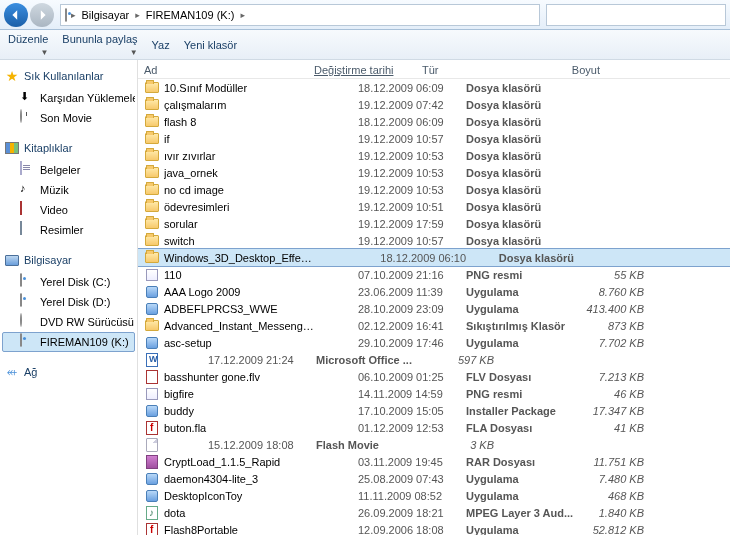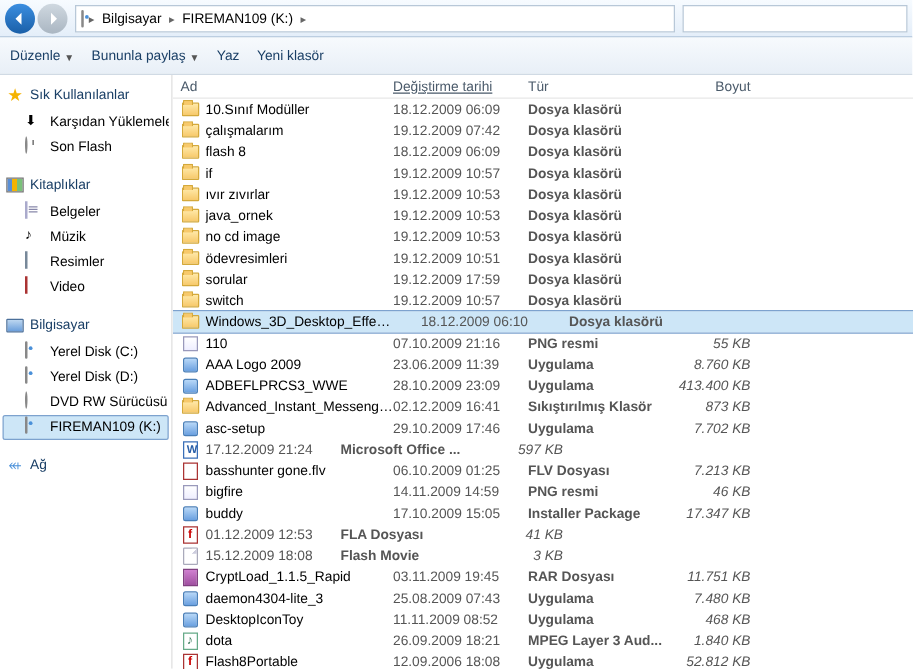--- a/index.html
+++ b/index.html
@@ -9,21 +9,21 @@
 .nav-btns { display: flex; gap: 2px; margin-right: 6px; }
 .nav-btn { width: 24px; height: 24px; border-radius: 50%; background: linear-gradient(#3b8ee0, #1a5fa8); display: flex; align-items: center; justify-content: center; color: #fff; cursor: pointer; }
 .nav-btn.fwd { background: linear-gradient(#cfd8e0, #aab6c2); }
 .nav-btn svg { width: 12px; height: 12px; fill: #fff; }
 .address { flex: 1; height: 22px; background: #fff; border: 1px solid #b8c8d8; display: flex; align-items: center; padding: 0 4px; gap: 4px; }
 .crumb { display: flex; align-items: center; gap: 2px; padding: 0 2px; }
 .chev { color: #666; font-size: 9px; }
 .search { width: 180px; height: 22px; background: #fff; border: 1px solid #b8c8d8; margin-left: 6px; padding: 0 4px; display: flex; align-items: center; color: #999; }
 
 .toolbar { height: 30px; background: linear-gradient(#f7fafd, #e8eff7); display: flex; align-items: center; padding: 0 8px; gap: 14px; border-bottom: 1px solid #d0dae4; }
-.tool-item { color: #1a3f66; display: flex; align-items: flex-end; gap: 3px; cursor: pointer; }
+.tool-item { color: #1a3f66; display: flex; align-items: flex-end; gap: 3px; cursor: pointer; flex-direction: column; }
 .tool-item .dd { font-size: 8px; color: #555; }
 
 .main { display: flex; height: calc(535px - 60px); }
 
 .sidebar { width: 138px; background: #fff; border-right: 1px solid #e0e0e0; padding: 6px 2px; overflow: hidden; }
 .side-group { margin-bottom: 10px; }
 .side-head { display: flex; align-items: center; gap: 4px; padding: 2px 2px 4px 2px; color: #1a3f66; font-weight: normal; }
 .side-head .ico { width: 16px; height: 16px; display: flex; align-items: center; justify-content: center; }
 .side-item { display: flex; align-items: center; gap: 4px; padding: 2px 2px 2px 18px; color: #000; cursor: pointer; white-space: nowrap; overflow: hidden; }
 .side-item.sel { background: #cde6f7; border: 1px solid #7da2ce; border-radius: 2px; padding: 1px 1px 1px 17px; }
@@ -33,21 +33,21 @@
 .cols { display: flex; padding: 4px 0 2px 6px; border-bottom: 1px solid #e8e8e8; color: #4a5a6a; position: sticky; top: 0; background: #fff; }
 .col-name { width: 170px; }
 .col-date { width: 108px; text-decoration: underline; }
 .col-type { width: 108px; }
 .col-size { width: 70px; text-align: right; }
 .rows { }
 .row { display: flex; align-items: center; padding: 1px 0 1px 6px; height: 17px; cursor: pointer; }
 .row.sel { background: #cde6f7; outline: 1px solid #7da2ce; text-align: right; }
 .row .ico { width: 16px; height: 16px; flex-shrink: 0; margin-right: 4px; display: flex; align-items: center; justify-content: center; }
 .row .name { width: 150px; white-space: nowrap; overflow: hidden; text-overflow: ellipsis; color: #000; }
-.row .date { width: 108px; color: #555; }
+.row .date { width: 108px; color: #555; margin-left: 44px; }
 .row .type { width: 108px; color: #555; white-space: nowrap; overflow: hidden; text-overflow: ellipsis; font-weight: bold; }
 .row .size { width: 70px; color: #555; text-align: right; font-style: italic; }
 
 
 .ifolder { width:14px; height:11px; background: linear-gradient(#ffe9a8,#f7c96b); border:1px solid #d4a93b; border-radius: 1px; position: relative; }
 .ifolder::before { content:""; position:absolute; top:-3px; left:0; width:6px; height:3px; background:#f7c96b; border:1px solid #d4a93b; border-bottom:none; border-radius:1px 1px 0 0; }
 .ifile { width:12px; height:14px; background:#fff; border:1px solid #aab; border-radius:1px; position:relative; }
 .ifile::after { content:""; position:absolute; top:0; right:0; width:4px; height:4px; background:linear-gradient(135deg,#fff 50%,#ccd 50%); }
 .idrive { width:15px; height:10px; background:linear-gradient(#e8e8e8,#bcbcbc); border:1px solid #888; border-radius:1px; position:relative; }
 .idrive::after { content:""; position:absolute; left:2px; top:3px; width:3px; height:3px; background:#4a90d9; border-radius:50%; }
@@ -128,47 +128,47 @@
           <span class="ico istar">★</span>
           <span>Sık Kullanılanlar</span>
         </div>
       <div id="fav-list">
           <div class="side-item">
             <span class="ico">⬇</span>
             <span>Karşıdan Yüklemeler</span>
           </div>
           <div class="side-item">
             <span class="ico"><span class="iclock"></span></span>
-            <span>Son Flash</span>
+            <span>Son Movie</span>
           </div>
         </div>
     </div>
     <div class="side-group">
       <div class="side-head">
           <span class="ico">
             <span class="ilib"></span>
           </span>
           <span>Kitaplıklar</span>
         </div>
       <div id="lib-list">
           <div class="side-item">
             <span class="ico"><span class="itxt"></span></span>
             <span>Belgeler</span>
           </div>
           <div class="side-item">
             <span class="ico">♪</span>
             <span>Müzik</span>
           </div>
           <div class="side-item">
+            <span class="ico"><span class="iflv"></span></span>
+            <span>Video</span>
+          </div>
+          <div class="side-item">
             <span class="ico"><span class="ipic"></span></span>
             <span>Resimler</span>
-          </div>
-          <div class="side-item">
-            <span class="ico"><span class="iflv"></span></span>
-            <span>Video</span>
           </div>
         </div>
     </div>
     <div class="side-group">
       <div class="side-head">
           <span class="ico">
             <span class="imon"></span>
           </span>
           <span>Bilgisayar</span>
         </div>
@@ -383,20 +383,21 @@
           </span>
           <span class="name">buddy</span>
           <span class="date">17.10.2009 15:05</span>
           <span class="type">Installer Package</span>
           <span class="size">17.347 KB</span>
         </div>
         <div class="row">
           <span class="ico">
             <span class="ifla"></span>
           </span>
+          <span class="name">buton.fla</span>
           <span class="date">01.12.2009 12:53</span>
           <span class="type">FLA Dosyası</span>
           <span class="size">41 KB</span>
         </div>
         <div class="row">
           <span class="ico">
             <span class="ifile"></span>
           </span>
           <span class="date">15.12.2009 18:08</span>
           <span class="type">Flash Movie</span>

